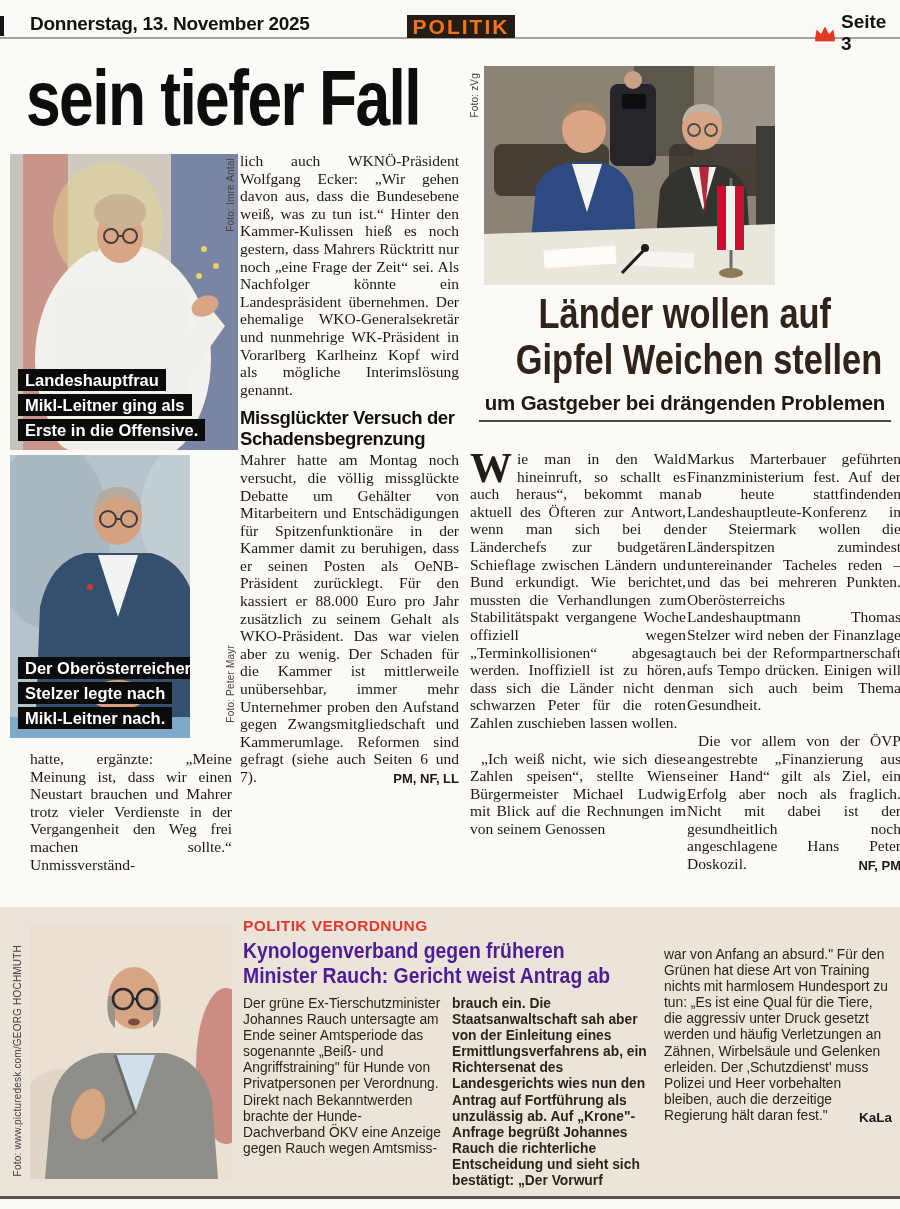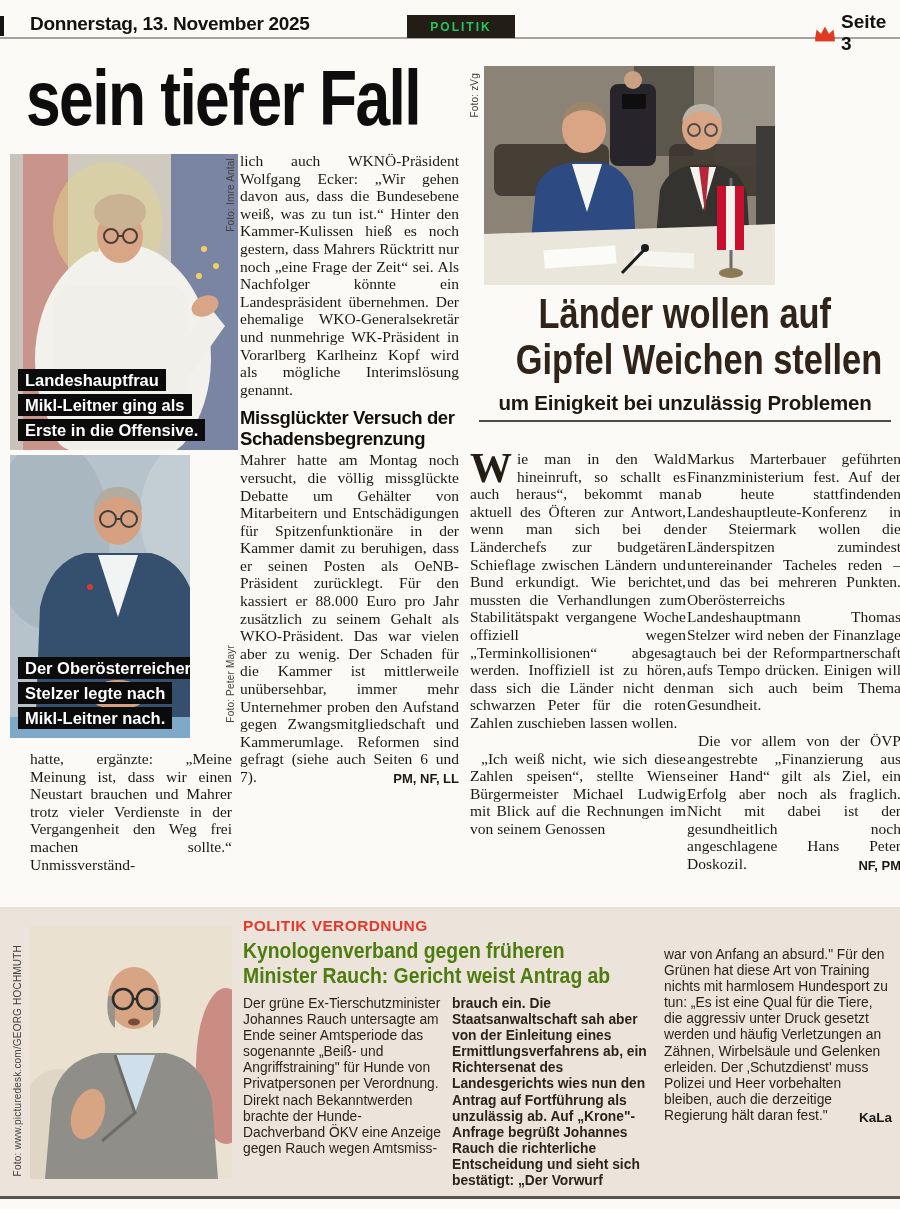--- a/index.html
+++ b/index.html
@@ -5,21 +5,21 @@
   html,body{margin:0;padding:0;background:#e9e9e9;}
   #page{position:relative;width:900px;height:1209px;background:#fcfaf6;margin:0 auto;overflow:hidden;
         font-family:"Liberation Sans",sans-serif;}
   .abs{position:absolute;}
 
   
   .hdr-date{left:30px;top:13px;font-size:19px;font-weight:bold;color:#141210;letter-spacing:-0.3px;}
   .hdr-tick{left:0;top:16px;width:4px;height:20px;background:#151515;}
   .hdr-rule{left:0;top:37px;width:900px;height:2px;background:#a6a29c;}
   .politik{left:407px;top:15px;width:108px;height:23px;background:#241d16;z-index:3;
-           color:#22c55e;font-weight:bold;font-size:12px;letter-spacing:2px;text-align:center;line-height:24px;}
+           color:#f97316;font-weight:bold;font-size:21px;letter-spacing:2px;text-align:center;line-height:24px;}
   .hdr-right{left:814px;top:11px;display:flex;align-items:center;gap:5px;}
   .hdr-page{font-size:19px;font-weight:bold;color:#141210;}
 
   .cond{display:inline-block;transform:scaleX(0.8);transform-origin:0 50%;white-space:nowrap;}
   .condc{display:inline-block;transform:scaleX(0.8);transform-origin:50% 50%;white-space:nowrap;}
 
   .h1{left:26px;top:56px;font-size:78px;line-height:84px;font-weight:bold;color:#0d0d0d;letter-spacing:-2px;}
 
   
   .photo{position:absolute;overflow:hidden;background:#c8c4bc;}
@@ -46,21 +46,21 @@
   .gcap{left:781px;top:83px;width:119px;font-size:15.5px;font-weight:bold;line-height:19.6px;color:#3a2e23;}
   .h2wrap{left:470px;top:290px;width:430px;text-align:center;color:#2f231a;font-weight:bold;}
   .h2line{display:block;font-size:43px;line-height:46px;}
   .subtit{left:479px;top:391px;width:412px;text-align:center;}
   .subtit div{font-size:20.5px;font-weight:bold;color:#1f1811;letter-spacing:-0.2px;
               padding-bottom:5px;border-bottom:2px solid #4e4a44;margin-bottom:7px;}
 
   
   .panel{left:0;top:907px;width:900px;height:290px;background:#ece4da;}
   .kicker{left:243px;top:917px;font-size:15.5px;font-weight:bold;color:#e23a2e;letter-spacing:0.4px;}
-  .h3{left:243px;top:938px;font-size:22px;line-height:25px;font-weight:bold;color:#4d7c0f;}
+  .h3{left:243px;top:938px;font-size:22px;line-height:25px;font-weight:bold;color:#4c1d95;}
   .h3 .cond{white-space:pre-line;transform:scaleX(0.88);}
   .bsans{font-size:13.8px;line-height:16.1px;color:#2b241c;text-align:left;}
   .bot-rule{left:0;top:1196px;width:900px;height:2.5px;background:#57534d;}
 </style>
 </head>
 <body>
 
 <div id="page">
 
   <div class="abs hdr-tick"></div>
@@ -177,21 +177,21 @@
       <rect x="251" y="120" width="9" height="64" fill="#c8102e"></rect>
       <ellipse cx="247" cy="207" rx="12" ry="5" fill="#8a7a55"></ellipse>
     </svg>
   </div>
 
   <div class="abs h2wrap">
     <span class="h2line"><span class="condc">Länder wollen auf</span></span>
     <span class="h2line"><span class="condc">Gipfel Weichen stellen</span></span>
   </div>
   <div class="abs subtit">
-    <div>um Einigkeit bei unzulässig Problemen</div>
+    <div>um Gastgeber bei drängenden Problemen</div>
   </div>
 
   <div class="abs serif" style="left:470px;top:450px;width:216px;">
     <p>
       <span class="dropcap">W</span><span>ie man in den Wald hineinruft, so schallt es auch heraus“, bekommt man aktuell des Öfteren zur Antwort, wenn man sich bei den Länderchefs zur budgetären Schieflage zwischen Ländern und Bund erkundigt. Wie berichtet, mussten die Verhandlungen zum Stabilitätspakt vergangene Woche offiziell wegen „Terminkollisionen“ abgesagt werden. Inoffiziell ist zu hören, dass sich die Länder nicht den schwarzen Peter für die roten Zahlen zuschieben lassen wollen.</span>
     </p>
     <p class="indent">„Ich weiß nicht, wie sich diese Zahlen speisen“, stellte Wiens Bürgermeister Michael Ludwig mit Blick auf die Rechnungen im von seinem Genossen</p>
   </div>
   <div class="abs serif" style="left:687px;top:450px;width:214px;">
     <p>Markus Marterbauer geführten Finanzministerium fest. Auf der ab heute stattfindenden Landeshauptleute-Konferenz in der Steiermark wollen die Länderspitzen zumindest untereinander Tacheles reden – und das bei mehreren Punkten. Oberösterreichs Landeshauptmann Thomas Stelzer wird neben der Finanzlage auch bei der Reformpartnerschaft aufs Tempo drücken. Einigen will man sich auch beim Thema Gesundheit.</p>

